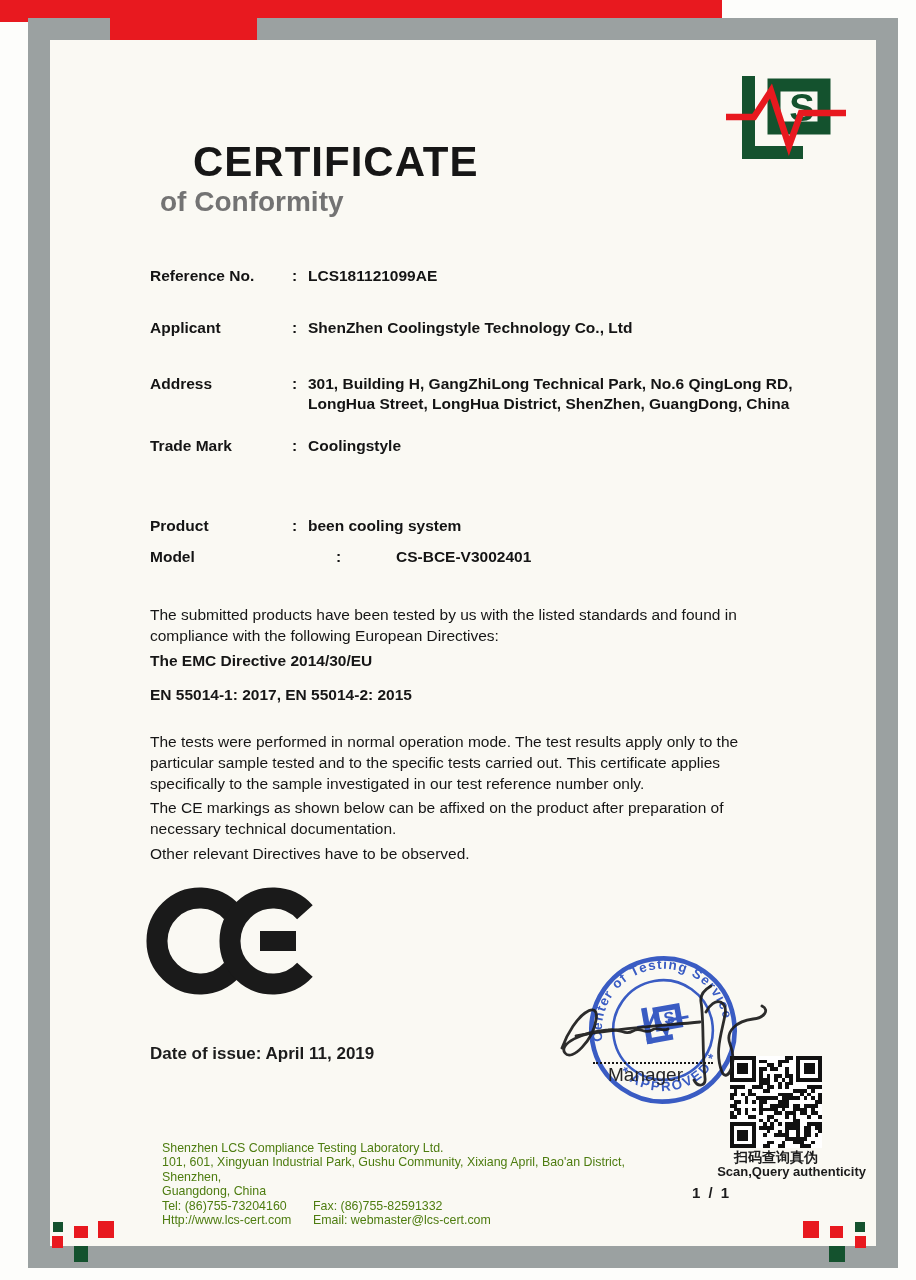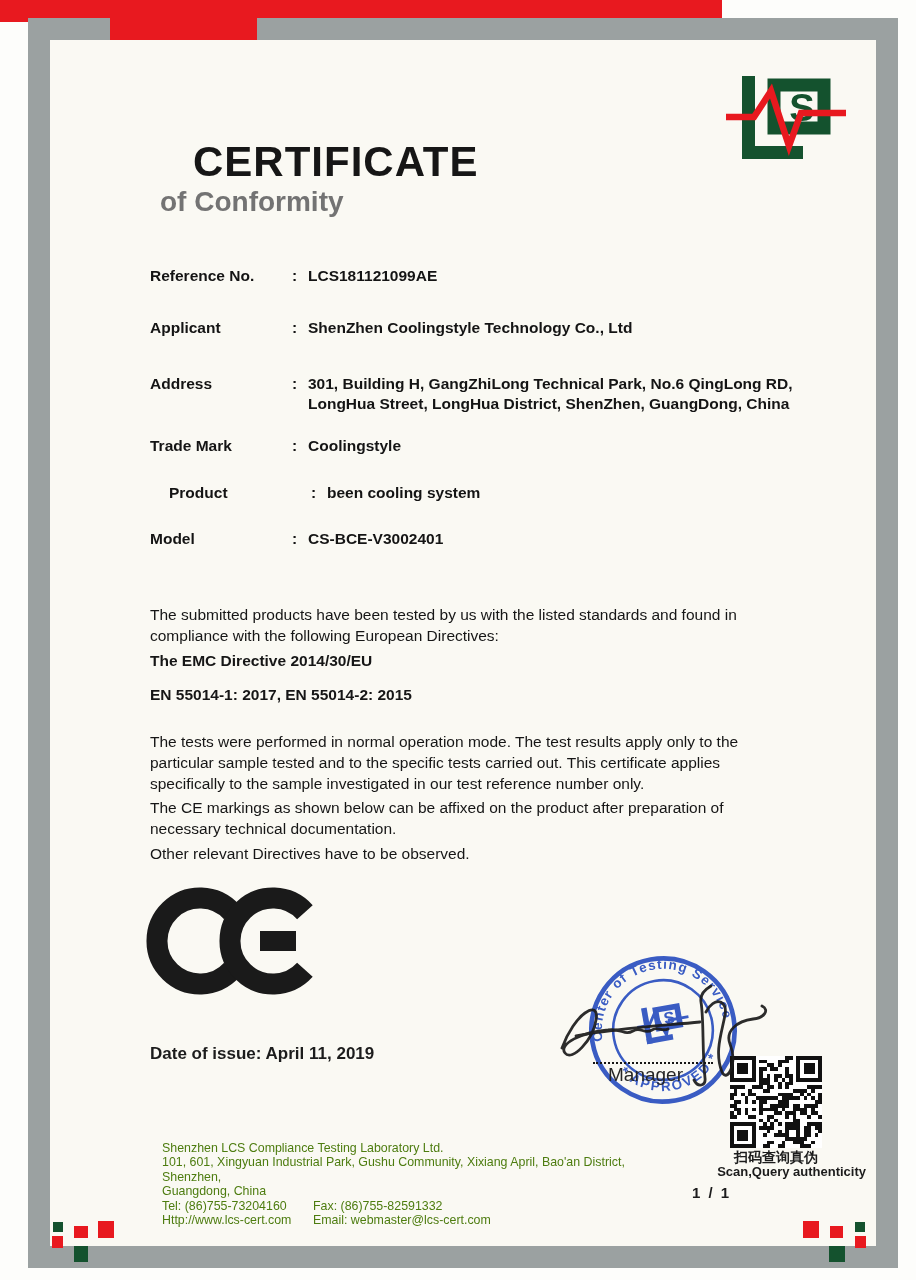--- a/index.html
+++ b/index.html
@@ -23,21 +23,21 @@
   .content{position:absolute;z-index:3;}
 
   
   #title-main{left:158px;top:138px;font-size:42px;font-weight:bold;letter-spacing:1px;color:#161616;margin-left:35px;}
   #title-sub{left:160px;top:186px;font-size:28px;font-weight:bold;color:#737373;}
   #lcs-logo{left:726px;top:76px;z-index:3;}
 
   
   .field-row{position:absolute;left:150px;display:grid;grid-template-columns:142px 16px auto;font-size:15.5px;font-weight:bold;line-height:20px;color:#141414;z-index:3;}
   .field-row .val{white-space:pre-line;max-width:500px;}
-  #row-0{top:266px;} #row-1{top:318px;} #row-2{top:374px;} #row-3{top:436px;} #row-4{top:483px;margin-left:19px;} #row-5{top:529px;}
+  #row-0{top:266px;} #row-1{top:318px;} #row-2{top:374px;} #row-3{top:436px;} #row-4{top:516px;} #row-5{top:547px;gap:44px;}
 
   
   .para{position:absolute;left:150px;width:648px;font-size:15.5px;line-height:21px;color:#161616;z-index:3;}
   #p-intro{top:604px;}
   #p-directive{top:650px;font-weight:bold;}
   #p-standards{top:684px;font-weight:bold;}
   #p-note1{top:731px;}
   #p-note2{top:797px;}
   #p-note3{top:843px;}
 

